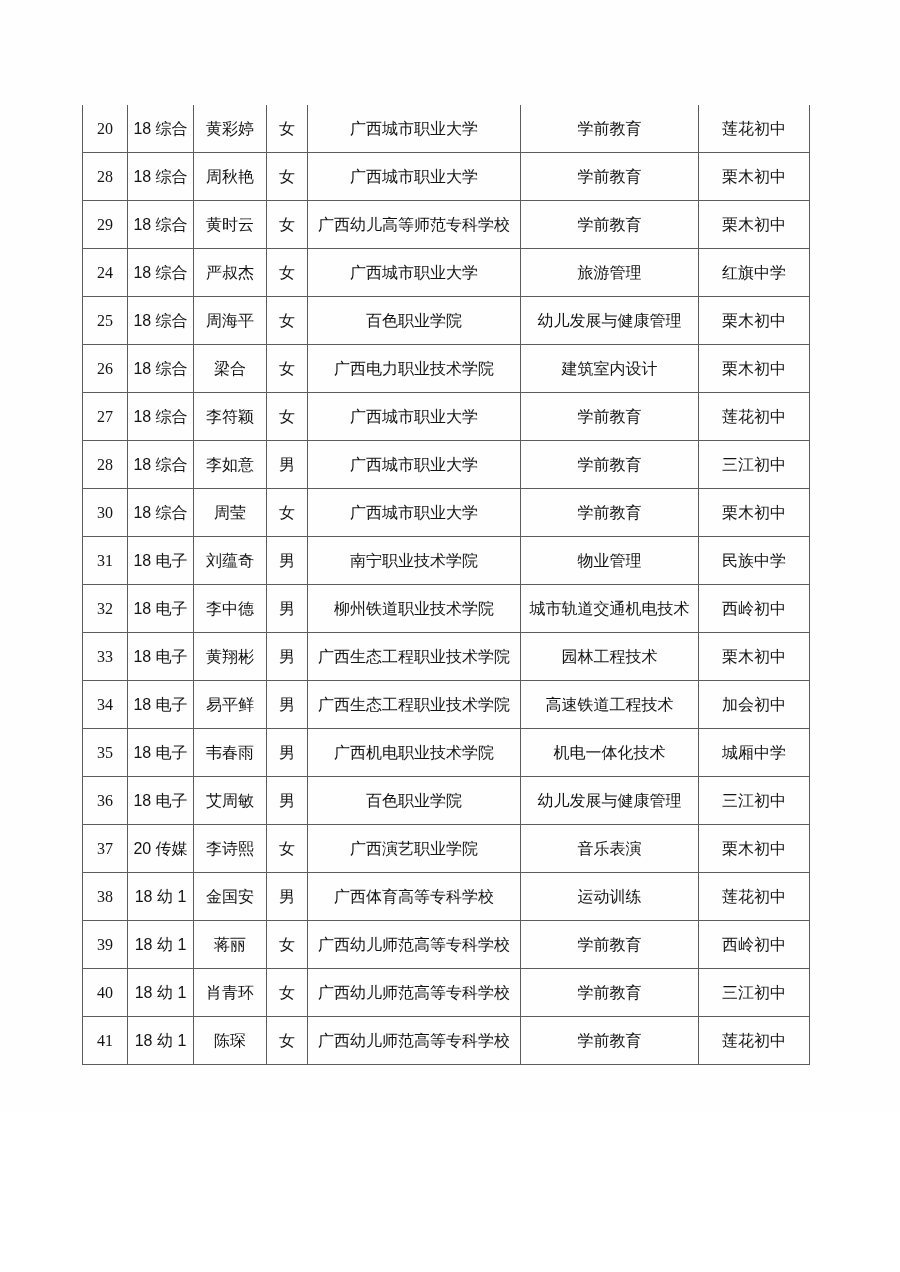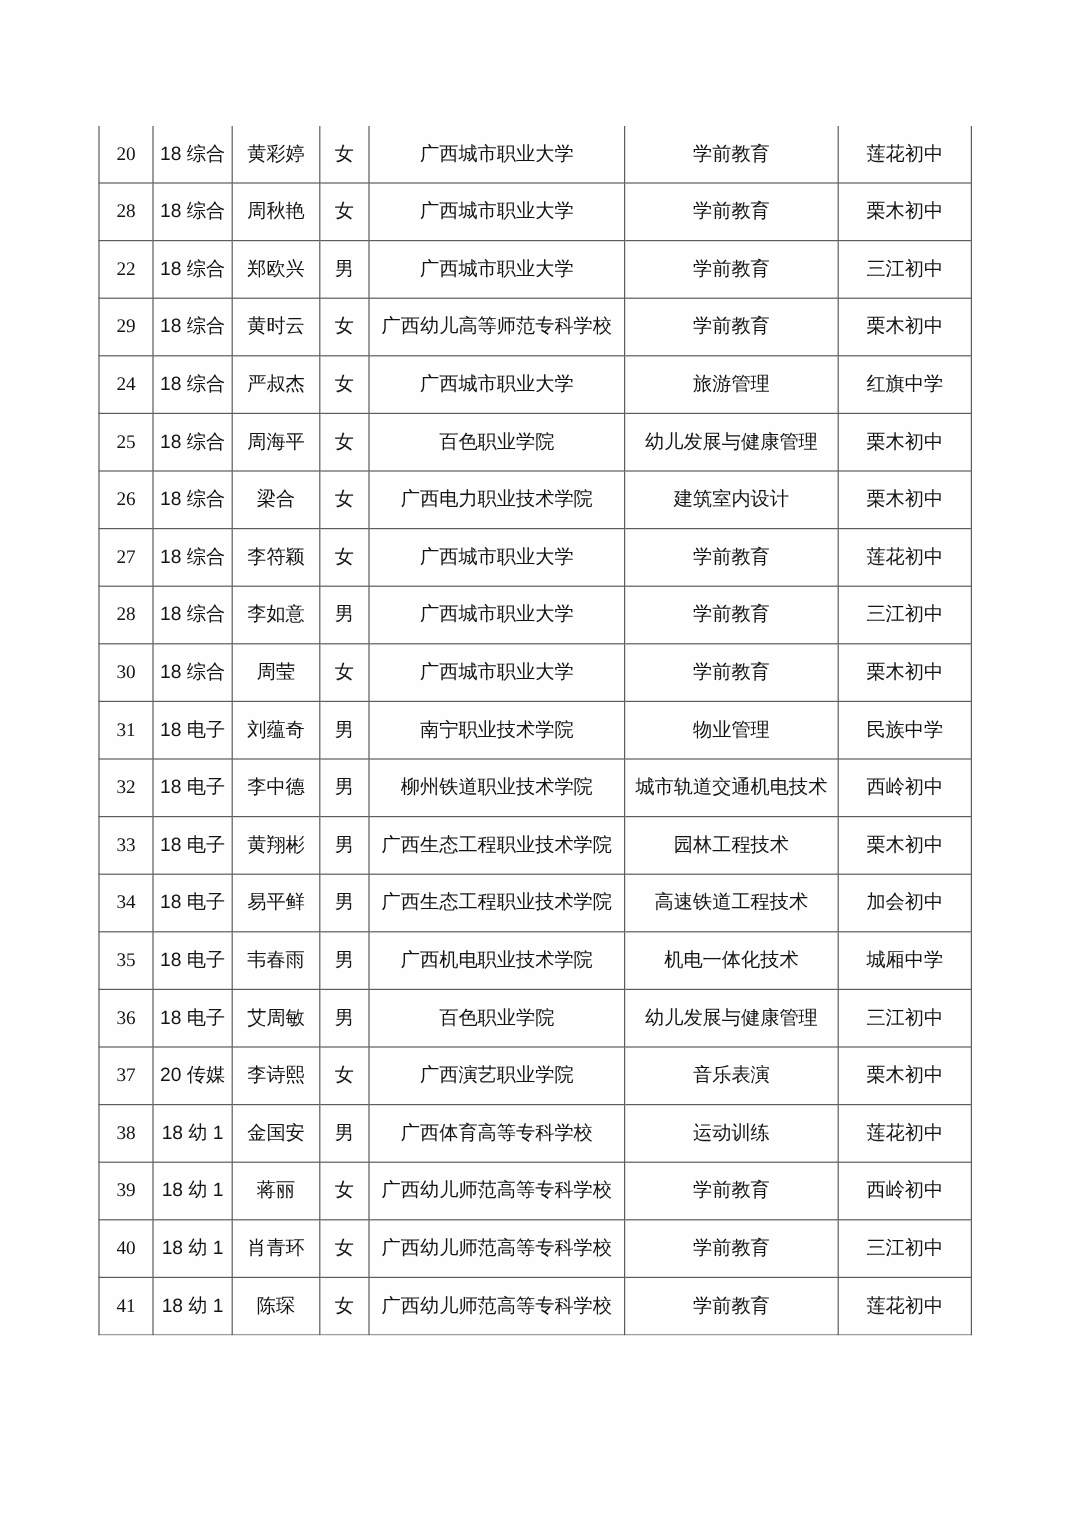--- a/index.html
+++ b/index.html
@@ -90,29 +90,20 @@
         <tr>
           <td class="c0">28</td>
           <td class="c1">18 综合</td>
           <td class="c2">周秋艳</td>
           <td class="c3">女</td>
           <td class="c4">广西城市职业大学</td>
           <td class="c5">学前教育</td>
           <td class="c6">栗木初中</td>
         </tr>
         <tr>
-          <td class="c0">22</td>
-          <td class="c1">18 综合</td>
-          <td class="c2">郑欧兴</td>
-          <td class="c3">男</td>
-          <td class="c4">广西城市职业大学</td>
-          <td class="c5">学前教育</td>
-          <td class="c6">三江初中</td>
-        </tr>
-        <tr>
           <td class="c0">29</td>
           <td class="c1">18 综合</td>
           <td class="c2">黄时云</td>
           <td class="c3">女</td>
           <td class="c4">广西幼儿高等师范专科学校</td>
           <td class="c5">学前教育</td>
           <td class="c6">栗木初中</td>
         </tr>
         <tr>
           <td class="c0">24</td>

